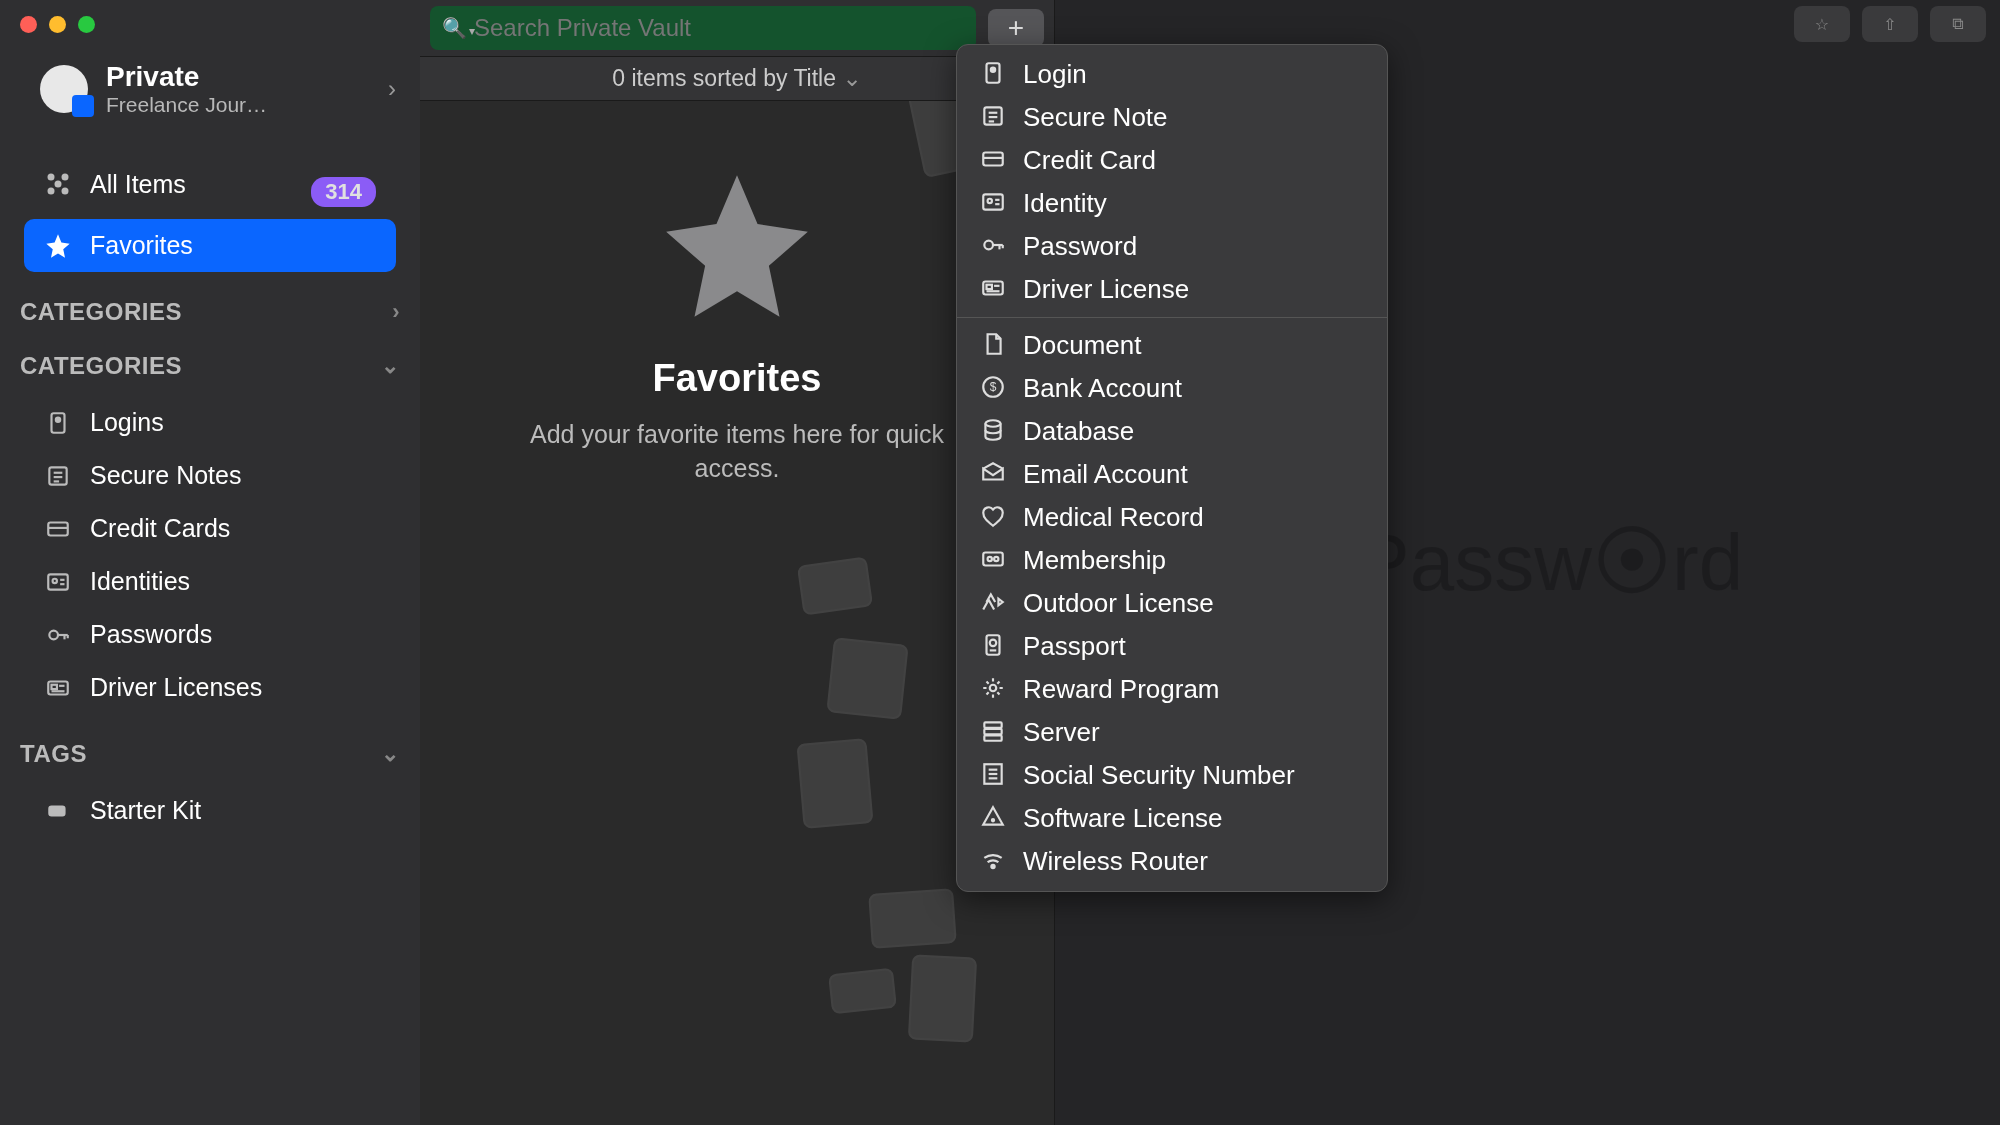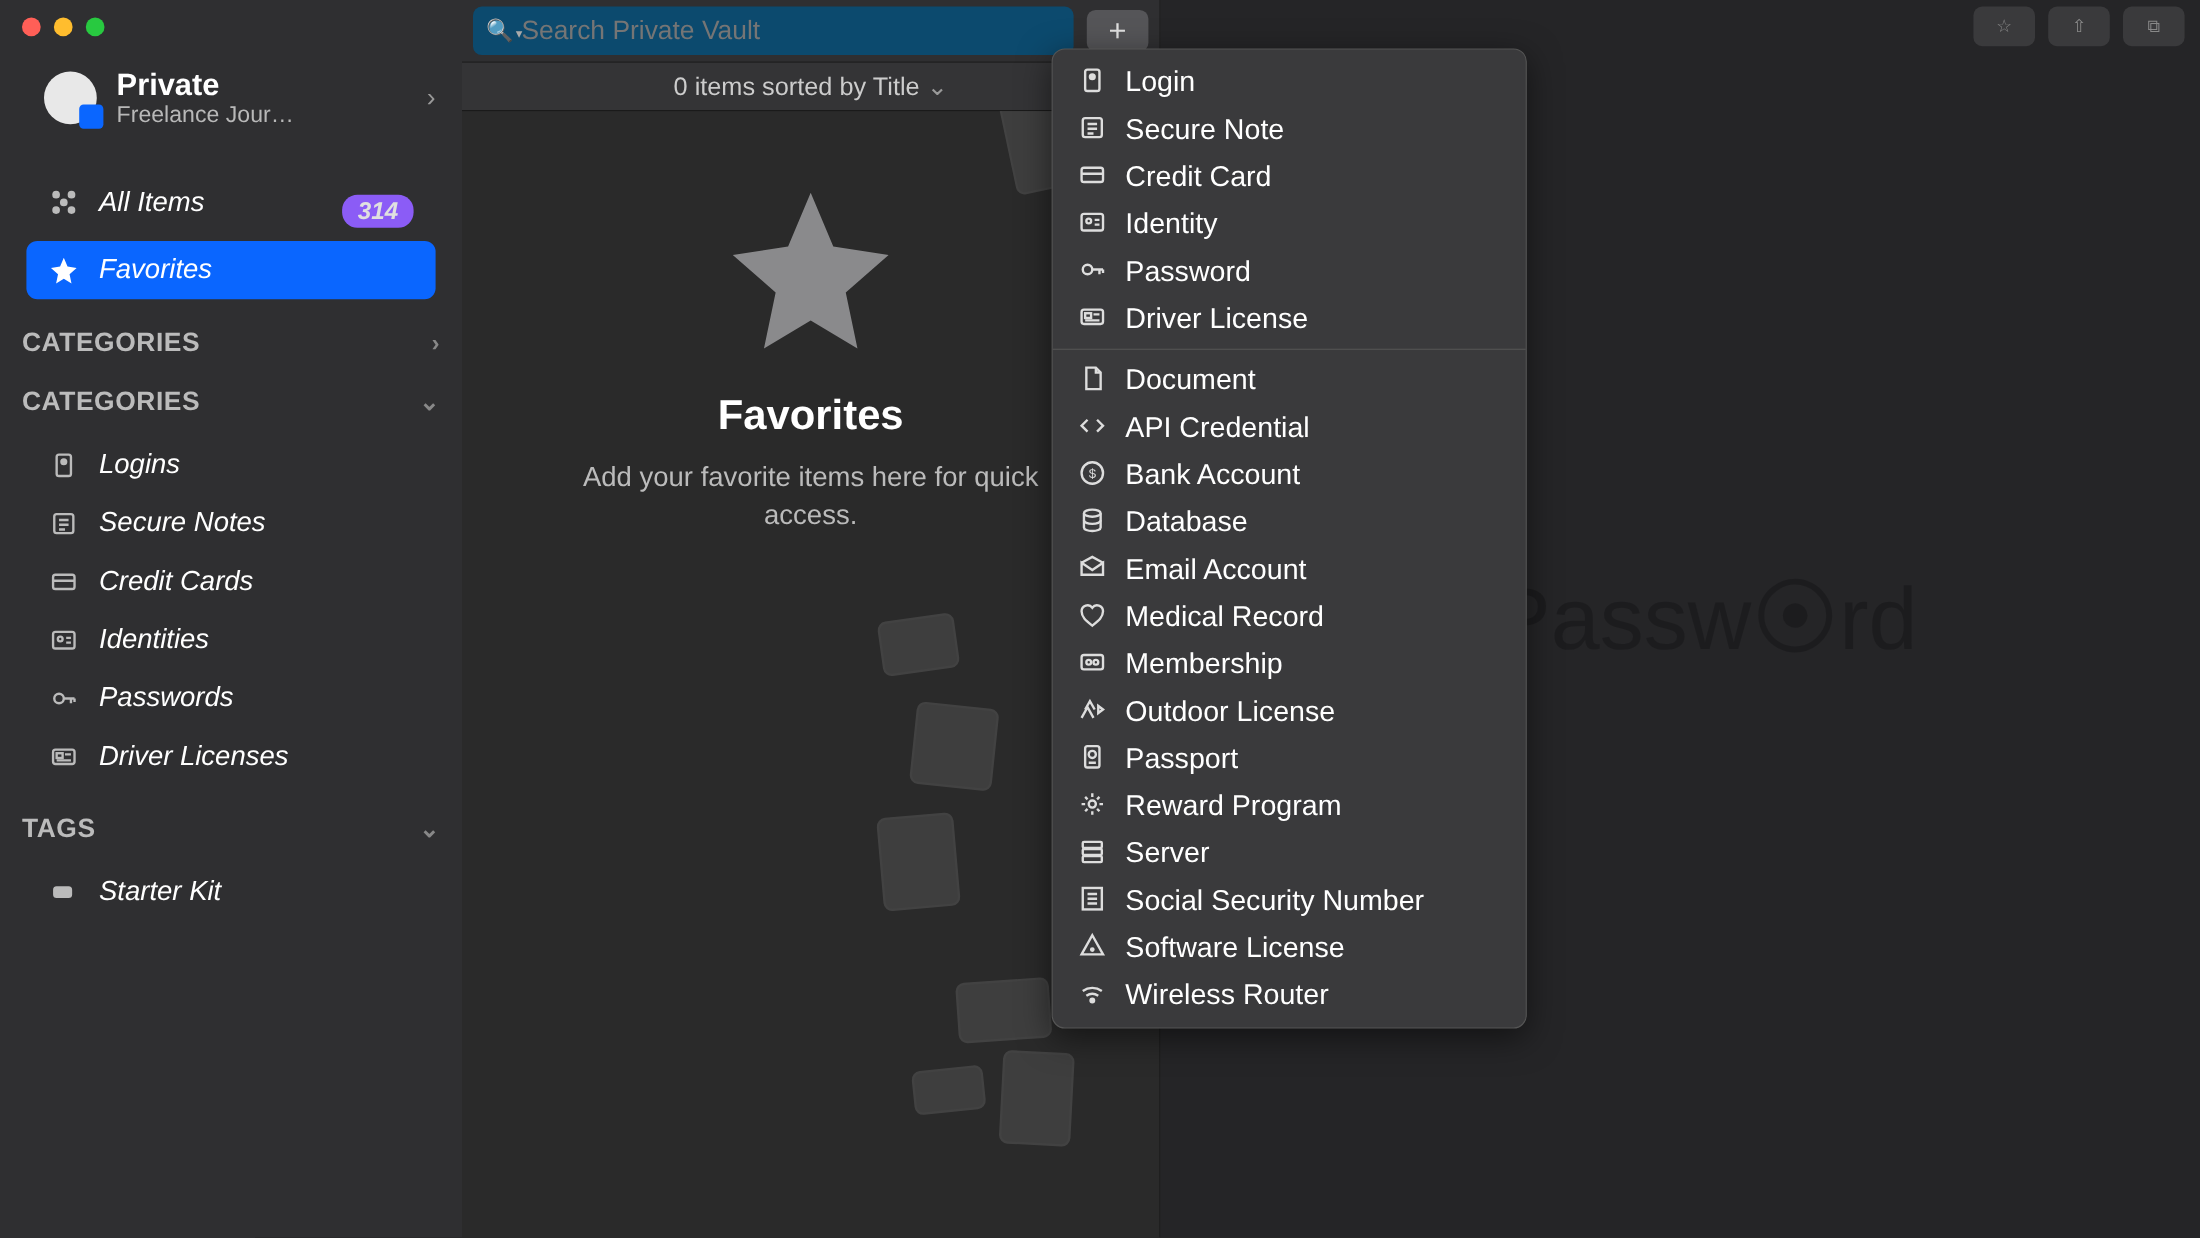--- a/index.html
+++ b/index.html
@@ -16,35 +16,35 @@
 
 .vault-header { display:flex; align-items:center; padding:10px 24px 24px 40px; gap:18px; cursor:pointer; }
 .vault-avatar { width:48px; height:48px; border-radius:50%; background:#e8e8e8; position:relative; }
 .vault-avatar::after { content:''; position:absolute; bottom:-4px; right:-6px; width:22px; height:22px; background:#0a66ff; border-radius:4px; }
 .vault-info { flex:1; }
 .vault-name { color:#fff; font-size:28px; font-weight:600; }
 .vault-sub { color:#b8b8b8; font-size:21px; }
 .vault-chevron { color:#999; font-size:24px; }
 
 .side-section { padding:8px 24px; }
-.side-item { display:flex; align-items:center; gap:18px; padding:12px 20px; border-radius:10px; color:#fff; font-size:25px; cursor:pointer;font-style:italic; }
+.side-item { display:flex; align-items:center; gap:18px; padding:12px 20px; border-radius:10px; color:#fff; font-size:25px; cursor:pointer; }
 .side-item.active { background:#0a66ff; }
 .side-icon { width:28px; height:28px; display:flex; align-items:center; justify-content:center; color:#bbb; }
 .side-item.active .side-icon { color:#fff; }
 .badge { margin-left:auto; background:#8b5cf6; color:#e0e0e0; padding:2px 14px; border-radius:14px; font-size:22px; font-weight:600;margin-top:16px; }
 
 .side-heading { display:flex; align-items:center; justify-content:space-between; padding:18px 20px 8px; color:#bbb; font-size:24px; font-weight:600; letter-spacing:0.5px; cursor:pointer; }
 .side-heading .chev { font-size:22px; color:#888; }
 
 
 .main { flex:1; display:flex; background:#2a2a2a; position:relative; }
 .list-col { width:635px; border-right:1px solid #1a1a1a; display:flex; flex-direction:column; position:relative; }
 .toolbar { display:flex; align-items:center; gap:12px; padding:6px 10px; background:#2f2f31; border-bottom:1px solid #1a1a1a; }
 .search-wrap { flex:1; position:relative; }
-.search { width:100%; background:#0c4a6e; border:none; border-radius:8px; padding:8px 14px 8px 44px; color:#aaa; font-size:24px; outline:none; }
+.search { width:100%; background:#14532d; border:none; border-radius:8px; padding:8px 14px 8px 44px; color:#aaa; font-size:24px; outline:none; }
 .search-icn { position:absolute; left:12px; top:50%; transform:translateY(-50%); color:#aaa; font-size:20px; }
 .search-icn::after { content:'▾'; font-size:12px; margin-left:2px; }
 .add-btn { width:56px; height:38px; background:#555558; border:none; border-radius:8px; color:#e0e0e0; font-size:28px; cursor:pointer; display:flex; align-items:center; justify-content:center; }
 
 .sort-bar { padding:8px 0; text-align:center; color:#ccc; font-size:23px; background:#343436; border-bottom:1px solid #1a1a1a; }
 .sort-bar::after { content:' ⌄'; color:#999; }
 
 .empty-state { flex:1; display:flex; flex-direction:column; align-items:center; padding-top:60px; position:relative; overflow:hidden; }
 .big-star { color:#8a8a8c; margin-bottom:26px; }
 .empty-title { color:#fff; font-size:38px; font-weight:700; margin-bottom:18px; }
@@ -321,28 +321,20 @@
             <svg width="26" height="26" viewBox="0 0 24 24" fill="none" stroke="currentColor" stroke-width="2">
               <path d="M7 3h8l4 4v14H7z"></path>
               <path d="M15 3v4h4"></path>
             </svg>
           </span>
           <span>Document</span>
         </div>
         <div class="dd-item">
           <span class="dd-icon">
             <svg width="26" height="26" viewBox="0 0 24 24" fill="none" stroke="currentColor" stroke-width="2">
-              <path d="M8 7l-5 5 5 5M16 7l5 5-5 5"></path>
-            </svg>
-          </span>
-          <span>API Credential</span>
-        </div>
-        <div class="dd-item">
-          <span class="dd-icon">
-            <svg width="26" height="26" viewBox="0 0 24 24" fill="none" stroke="currentColor" stroke-width="2">
               <circle cx="12" cy="12" r="9"></circle>
               <text x="12" y="16" font-size="11" text-anchor="middle" fill="currentColor" stroke="none">$</text>
             </svg>
           </span>
           <span>Bank Account</span>
         </div>
         <div class="dd-item">
           <span class="dd-icon">
             <svg width="26" height="26" viewBox="0 0 24 24" fill="none" stroke="currentColor" stroke-width="2">
               <ellipse cx="12" cy="6" rx="7" ry="3"></ellipse>

